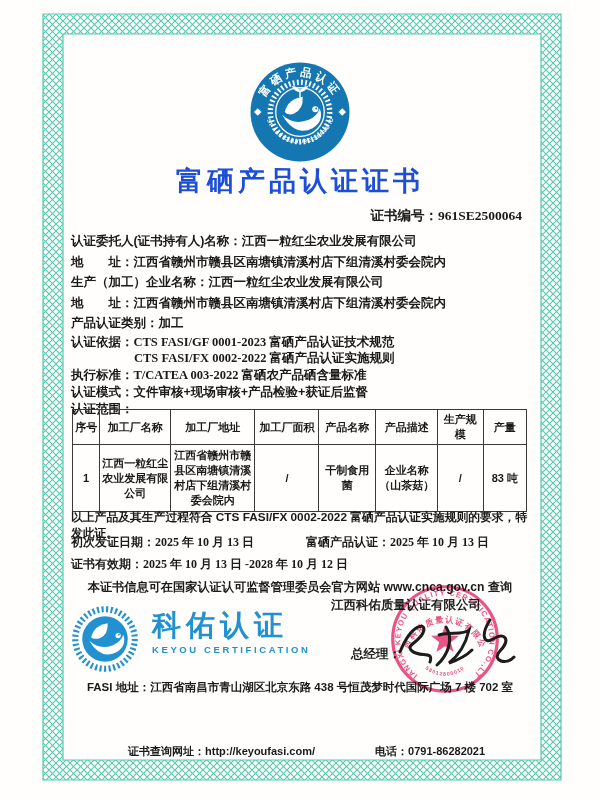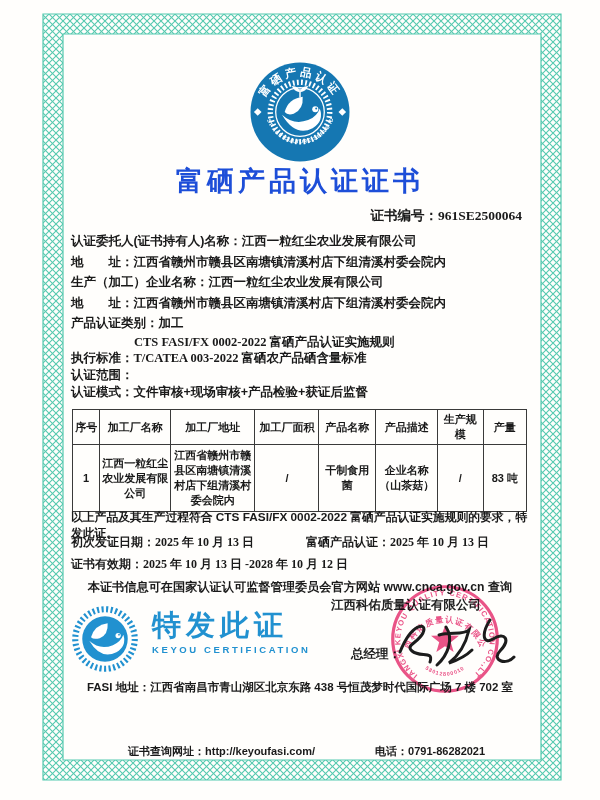--- a/index.html
+++ b/index.html
@@ -106,24 +106,25 @@
   <div class="cert-no">
     <span>证书编号：</span><span class="num">961SE2500064</span>
   </div>
 
   <div class="fields">
     <div class="fline"><span>认证委托人(证书持有人)名称：</span><span>江西一粒红尘农业发展有限公司</span></div>
     <div class="fline"><span>地　　址：</span><span>江西省赣州市赣县区南塘镇清溪村店下组清溪村委会院内</span></div>
     <div class="fline"><span>生产（加工）企业名称：</span><span>江西一粒红尘农业发展有限公司</span></div>
     <div class="fline"><span>地　　址：</span><span>江西省赣州市赣县区南塘镇清溪村店下组清溪村委会院内</span></div>
     <div class="fline"><span>产品认证类别：</span><span>加工</span></div>
+    <div class="fline tight"><span>认证依据：</span><span class="lat">CTS FASI/GF 0001-2023 富硒产品认证技术规范</span></div>
     <div class="fline tight indent"><span class="lat">CTS FASI/FX 0002-2022 富硒产品认证实施规则</span></div>
     <div class="fline tight"><span>执行标准：</span><span class="lat">T/CATEA 003-2022 富硒农产品硒含量标准</span></div>
+    <div class="fline tight"><span>认证模式：</span><span>文件审核+现场审核+产品检验+获证后监督</span></div>
     <div class="fline tight"><span>认证范围：</span></div>
-    <div class="fline tight"><span>认证模式：</span><span>文件审核+现场审核+产品检验+获证后监督</span></div>
   </div>
 
   <table class="scope">
     <tbody>
         <tr>
       <th style="width:6%">序号</th>
       <th style="width:15.5%">加工厂名称</th>
       <th style="width:18.5%">加工厂地址</th>
       <th style="width:14%">加工厂面积</th>
       <th style="width:12.5%">产品名称</th>
@@ -161,21 +162,21 @@
       <circle cx="40" cy="40" r="34" fill="none" stroke="#2191d0" stroke-width="7" stroke-dasharray="2.4 2.8"></circle>
       <circle cx="40" cy="40" r="26" fill="#2191d0"></circle>
       <g>
         <path d="M24,38 q4,-14 19,-16 q1,13 -9,17 q-7,2 -10,-1 z" fill="#fff"></path>
         <path d="M22,42 q12,11 27,5 q9,-4 12,-12 q4,13 -8,20 q-18,9 -31,-13 z" fill="#fff"></path>
         <circle cx="55" cy="36" r="3" fill="#fff"></circle>
         <circle cx="56" cy="35" r="1" fill="#2191d0"></circle>
       </g>
     </svg>
     <div class="txt">
-      <div class="logo-cn">特发此证</div>
+      <div class="logo-cn">科佑认证</div>
       <div class="logo-en">KEYOU    CERTIFICATION</div>
     </div>
   </div>
 
   <div class="company">江西科佑质量认证有限公司</div>
   <div class="signer">总经理：</div>
 
   <svg class="seal" width="114" height="114" viewBox="0 0 120 120">
     <defs>
       <path id="sealRing" d="M31,98 A47,47 0 1 1 89,98"></path>

